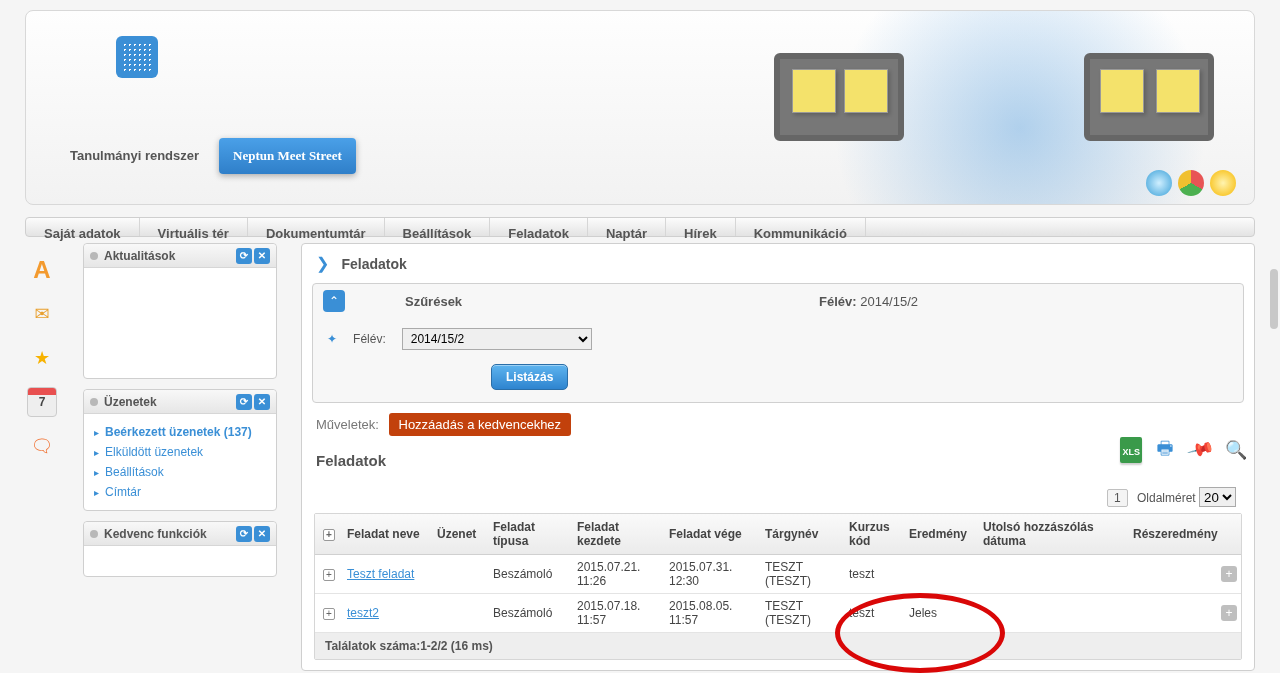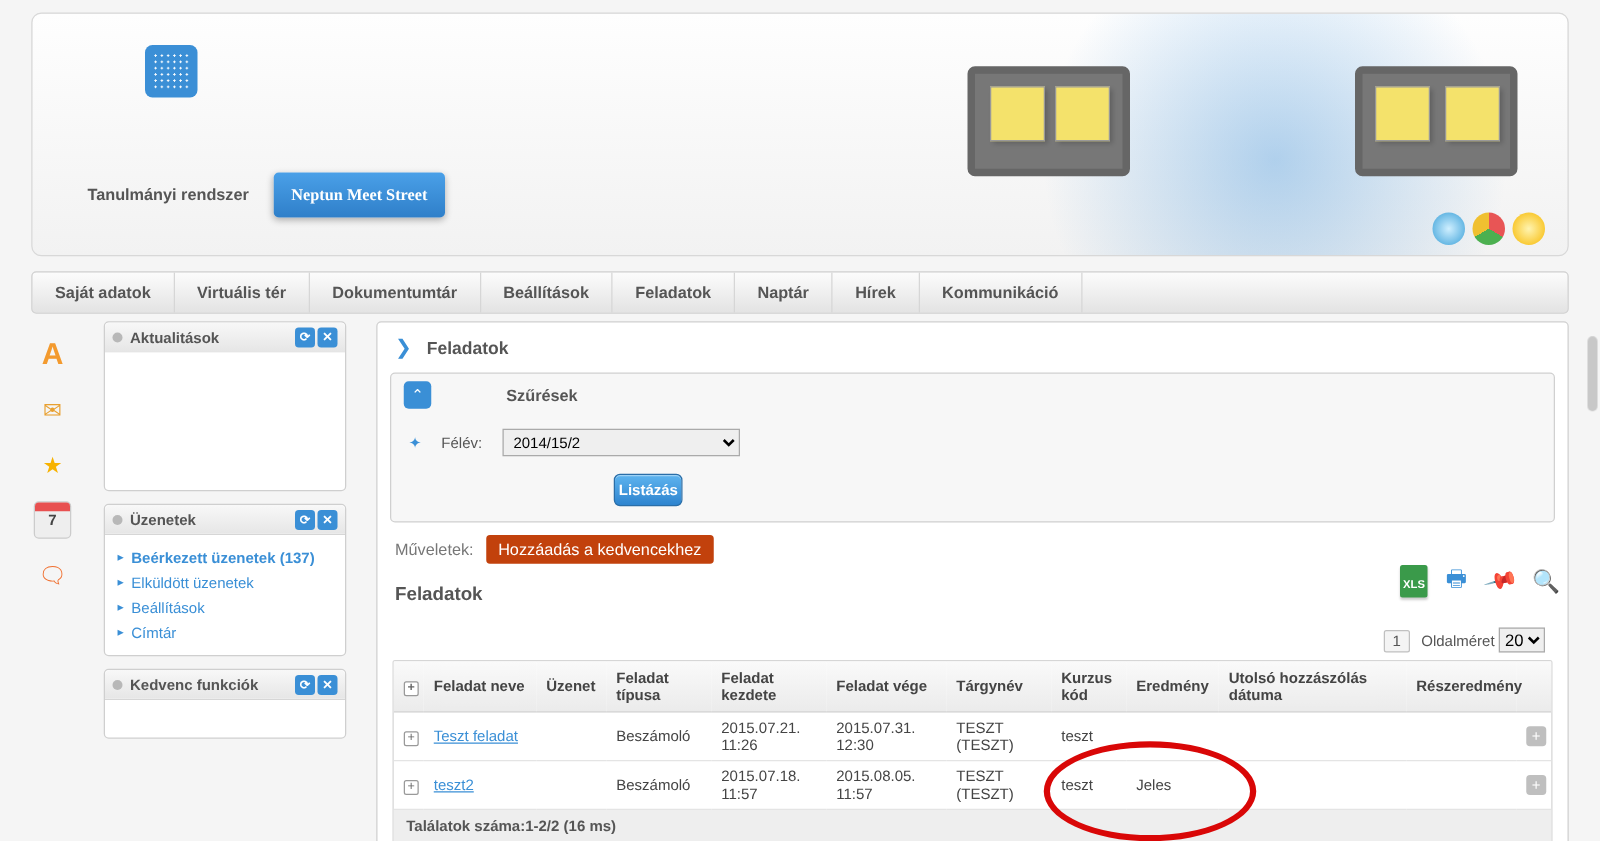--- a/index.html
+++ b/index.html
@@ -34,21 +34,21 @@
 .decor { position:absolute; top:0; right:0; width:520px; height:195px; }
 .decor .note { position:absolute; width:44px; height:44px; background:#f4e26b; border:1px solid #999; box-shadow:2px 2px 4px rgba(0,0,0,.2);}
 .decor .n1 { top:58px; left:58px; } .decor .n2 { top:58px; left:110px; }
 .decor .n3 { top:58px; right:110px;} .decor .n4 { top:58px; right:54px; }
 .decor .frame { position:absolute; width:130px; height:88px; top:42px; border:6px solid #666; border-radius:6px; background:#777; }
 .decor .f1 { left:40px; } .decor .f2 { right:40px; }
 .decor .swirl { position:absolute; inset:0; background: radial-gradient(circle at 55% 60%, rgba(70,150,220,.4), transparent 60%); }
 
 .main-menu {
   margin: 12px 25px 6px 25px;
-  height: 34px;
+  height: 20px;
   border: 1px solid #cfcfcf;
   border-radius: 4px;
   background: linear-gradient(#fcfcfc,#e3e3e3);
   display: flex;
 }
 .main-menu .mitem { padding: 0 18px; line-height: 32px; font-size: 13px; font-weight: bold; color: #555; border-right: 1px solid #d6d6d6; cursor: pointer; }
 
 .body-row { display: flex; margin: 0 25px; gap: 10px; }
 .body-row > .left-rail { width: 34px; padding-top: 6px; }
 .body-row > .side  { width: 208px; }
@@ -76,21 +76,21 @@
 .crumb .chev { color:#3a8fd6; font-size:16px; }
 .crumb .title { font-weight:bold; color:#555; font-size:14px; }
 
 .filter-box { margin: 0 10px 6px 10px; border:1px solid #d0d0d0; border-radius:4px; background:#f7f7f7; }
 .filter-head { display:flex; align-items:center; padding:6px 10px; }
 .fh-block { flex:1; display:flex; align-items:center; gap:10px; font-size:13px; color:#555; }
 .fh-toggle { width:22px; height:22px; background:#3a8fd6; color:#fff; border-radius:4px; display:flex; align-items:center; justify-content:center; font-size:12px; cursor:pointer; margin-right:60px; }
 .filter-body { padding: 10px 14px 14px 14px; display:flex; align-items:center; gap:16px; }
 .filter-body label { color:#555; }
 .filter-body select { width: 190px; height: 22px; border:1px solid #aaa; font-size:12px; padding:0 4px; }
-.btn-list { margin-left: 164px; margin-bottom:12px; display:inline-block; background: linear-gradient(#5eb4ef,#2e84cf); color:#fff; font-weight:bold; padding:5px 3px; border-radius:5px; border:1px solid #2a6ea8; box-shadow:inset 0 1px 0 rgba(255,255,255,.4); cursor:pointer; font-size:12px; }
+.btn-list { margin-left: 164px; margin-bottom:12px; display:inline-block; background: linear-gradient(#5eb4ef,#2e84cf); color:#fff; font-weight:bold; padding:5px 14px; border-radius:5px; border:1px solid #2a6ea8; box-shadow:inset 0 1px 0 rgba(255,255,255,.4); cursor:pointer; font-size:12px; }
 
 .ops { padding: 4px 14px 10px 14px; color:#777; font-size:13px; }
 .ops .op-btn { display:inline-block; background:#c2410c; color:#fff; padding:4px 10px; border-radius:3px; margin-left:6px; cursor:pointer; }
 
 .section-title { font-weight:bold; font-size:15px; color:#555; padding: 6px 14px 14px 14px; }
 
 .tools { position:absolute; right:30px; margin-top:-46px; display:flex; gap:10px;text-align:center; }
 .tool { width:26px; height:26px; cursor:pointer; display:flex; align-items:center; justify-content:center; font-size:18px; }
 .t-xls { background:#3a9a4a; color:#fff; font-size:9px; font-weight:bold; border-radius:2px; padding:4px 2px 1px 2px; height:auto; width:auto; box-shadow:0 2px 2px rgba(0,0,0,.2);}
 .t-print { color:#3a8fd6; }
@@ -226,20 +226,24 @@
           <span class="chev">❯</span>
           <span class="title">Feladatok</span>
         </div>
 
         <div class="filter-box">
           <div class="filter-head">
             <span class="fh-toggle">⌃</span>
             <div class="fh-block">
                 <b>Szűrések</b>
               </div>
+            <div class="fh-block">
+              <span><b>Félév:</b>
+              <span>2014/15/2</span></span>
+            </div>
           </div>
           <div class="filter-body">
             <span style="color:#3a8fd6;">✦</span>
             <label>Félév:</label>
             <select>
               <option>2014/15/2</option>
             </select>
           </div>
           <div style="padding-left:14px;">
             <span class="btn-list">Listázás</span>

